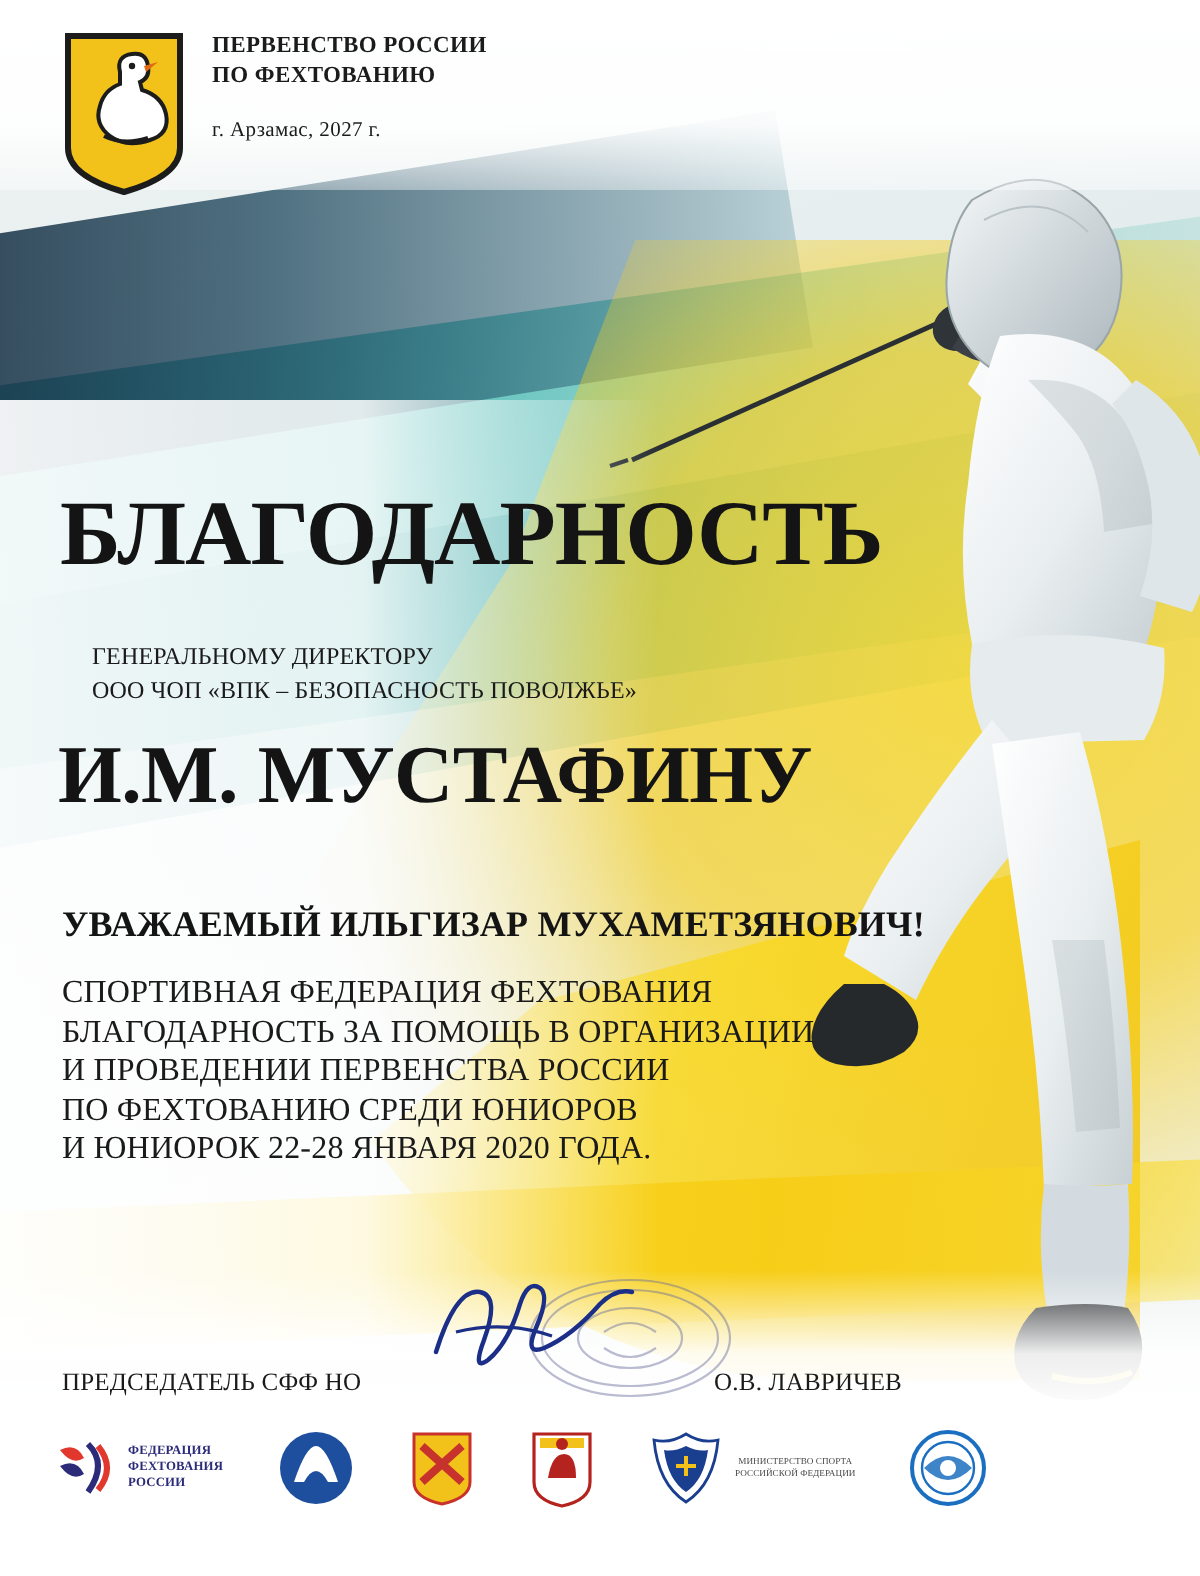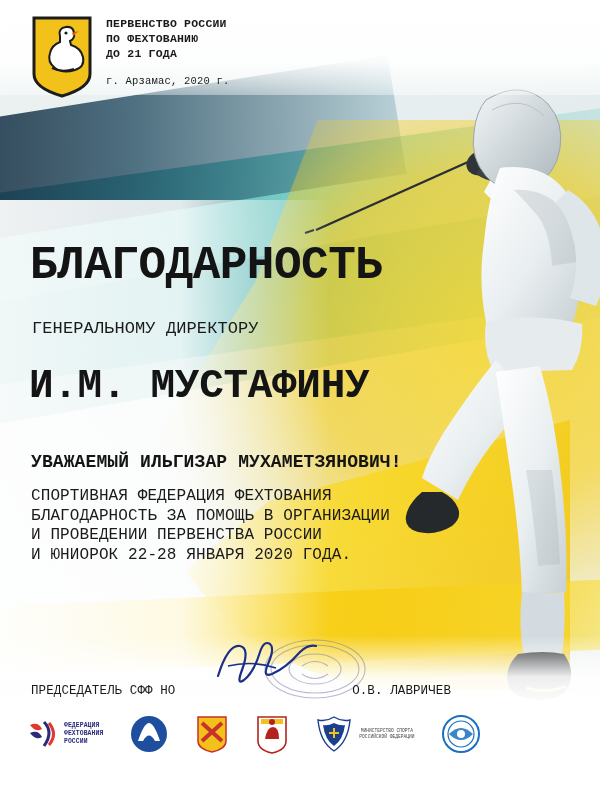--- a/index.html
+++ b/index.html
@@ -5,21 +5,21 @@
   html, body {
     margin: 0;
     padding: 0;
     background: #ffffff;
   }
   #page {
     position: relative;
     width: 600px;
     height: 755px;
     overflow: hidden;
-    font-family: Liberation Mono, monospace;
+    font-family: Liberation Serif, serif;
     background: #eab308;
   }
 
   
   .bg-base {
     position: absolute;
     inset: 0;
     background:
       linear-gradient(160deg, #eef3f2 0%, #e6eeef 28%, #dfe9ea 46%, #f0f4f3 70%, #eef2f1 100%);
   }
@@ -154,24 +154,24 @@
     left: 30px;
     top: 240px;
     font-size: 46px;
     font-weight: bold;
     letter-spacing: -0.5px;
     color: #141414;
     text-transform: uppercase;
   }
   .recipient-role {
     position: absolute;
-    left: 32px;
+    left: 46px;
     top: 320px;
     width: 330px;
-    font-size: 17px;
+    font-size: 12px;
     line-height: 17px;
     color: #1a1a1a;
     text-transform: uppercase;
     letter-spacing: 0.1px;
   }
   .recipient-name {
     position: absolute;
     left: 29px;
     top: 363px;
     font-size: 41px;
@@ -338,39 +338,40 @@
         <path d="M4 4 h56 v56 q0 14 -28 22 q-28 -8 -28 -22 z" fill="#f2c21a" stroke="#1c1c1c" stroke-width="3"></path>
         <path d="M30 22 q-2 -8 6 -9 q7 -1 8 6 q1 6 -4 8 l1 4 q10 3 12 12 q2 10 -8 13 q-12 4 -20 -2 q-8 -6 -5 -15 q2 -8 10 -11 z" fill="#ffffff" stroke="#1c1c1c" stroke-width="2"></path>
         <circle cx="36" cy="19" r="1.6" fill="#1c1c1c"></circle>
         <path d="M42 19 l7 -2 l-6 5 z" fill="#e06a12"></path>
         <path d="M22 54 q10 5 22 1" stroke="#1c1c1c" stroke-width="2" fill="none"></path>
       </svg>
     </div>
     <div class="header-text">
       <div class="header-line">ПЕРВЕНСТВО РОССИИ</div>
       <div class="header-line">ПО ФЕХТОВАНИЮ</div>
-      <div class="header-line">ДО 21 ГОДА</div>
-      <div class="header-city">г. Арзамас, 2020 г.</div>
+      <div class="header-city">г. Арзамас, 2027 г.</div>
     </div>
   </div>
 
   <div class="title">БЛАГОДАРНОСТЬ</div>
 
   <div class="recipient-role">
     <div>ГЕНЕРАЛЬНОМУ ДИРЕКТОРУ</div>
+    <div>ООО ЧОП «ВПК – БЕЗОПАСНОСТЬ ПОВОЛЖЬЕ»</div>
   </div>
 
   <div class="recipient-name">И.М. МУСТАФИНУ</div>
 
   <div class="salutation">УВАЖАЕМЫЙ ИЛЬГИЗАР МУХАМЕТЗЯНОВИЧ!</div>
 
   <div class="body-text">
     <div>СПОРТИВНАЯ ФЕДЕРАЦИЯ ФЕХТОВАНИЯ</div>
     <div>БЛАГОДАРНОСТЬ ЗА ПОМОЩЬ В ОРГАНИЗАЦИИ</div>
     <div>И ПРОВЕДЕНИИ ПЕРВЕНСТВА РОССИИ</div>
+    <div>ПО ФЕХТОВАНИЮ СРЕДИ ЮНИОРОВ</div>
     <div>И ЮНИОРОК 22-28 ЯНВАРЯ 2020 ГОДА.</div>
   </div>
 
   <div class="stamp">
     <svg width="115" height="62" viewBox="0 0 115 62" xmlns="http://www.w3.org/2000/svg">
       <g stroke="#6b6f9c" fill="none" stroke-width="1.1" opacity="0.85">
         <ellipse cx="57" cy="31" rx="50" ry="29"></ellipse>
         <ellipse cx="57" cy="31" rx="44" ry="24"></ellipse>
         <ellipse cx="57" cy="31" rx="26" ry="15"></ellipse>
         <path d="M44 28 q13 -9 26 0"></path>

